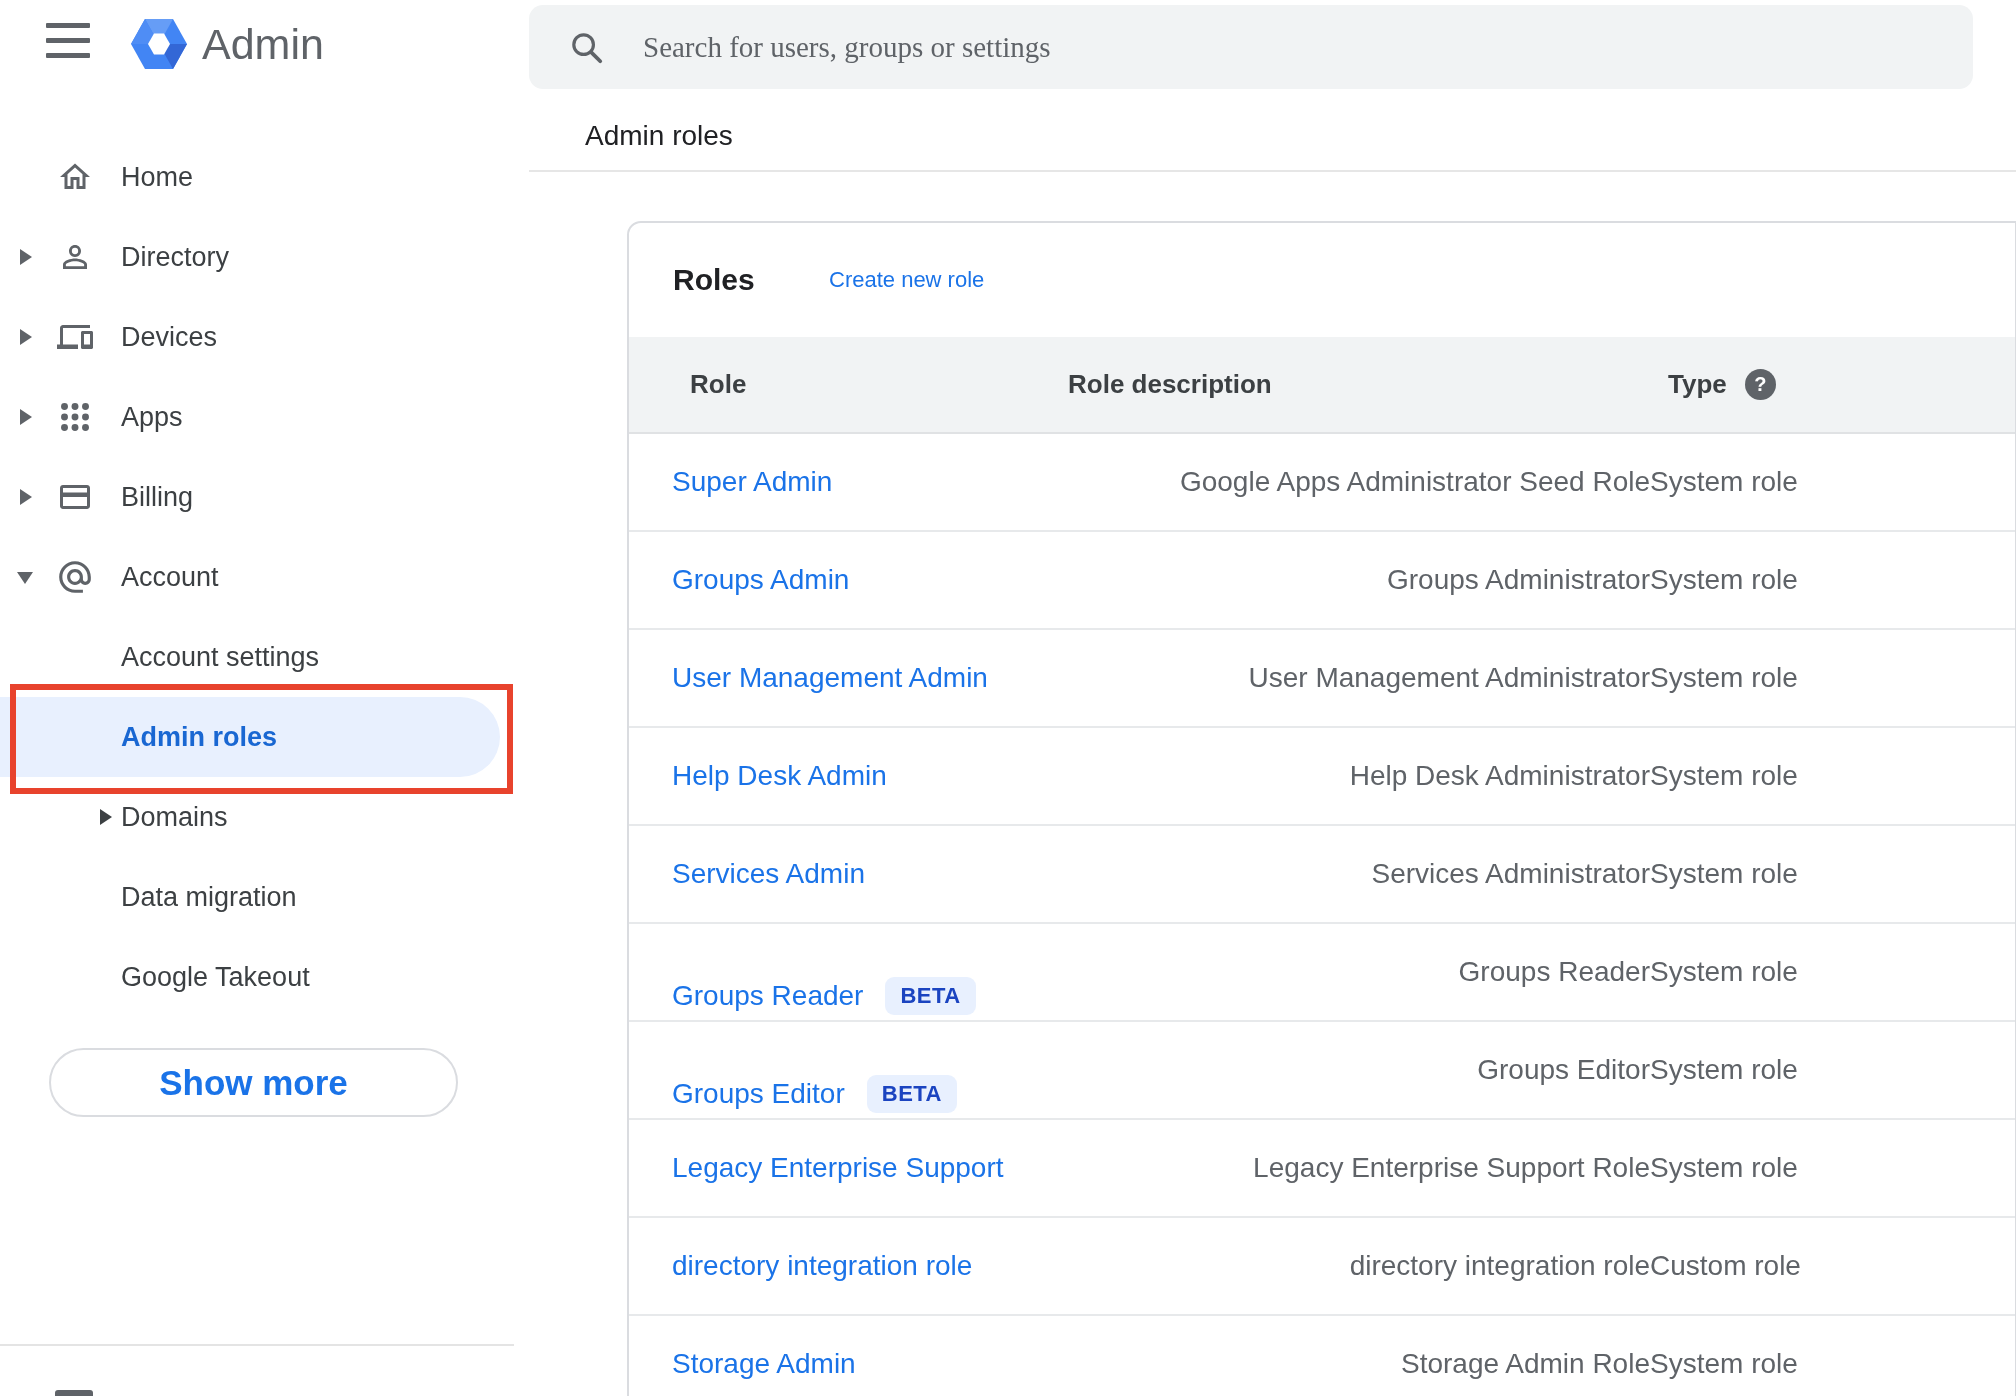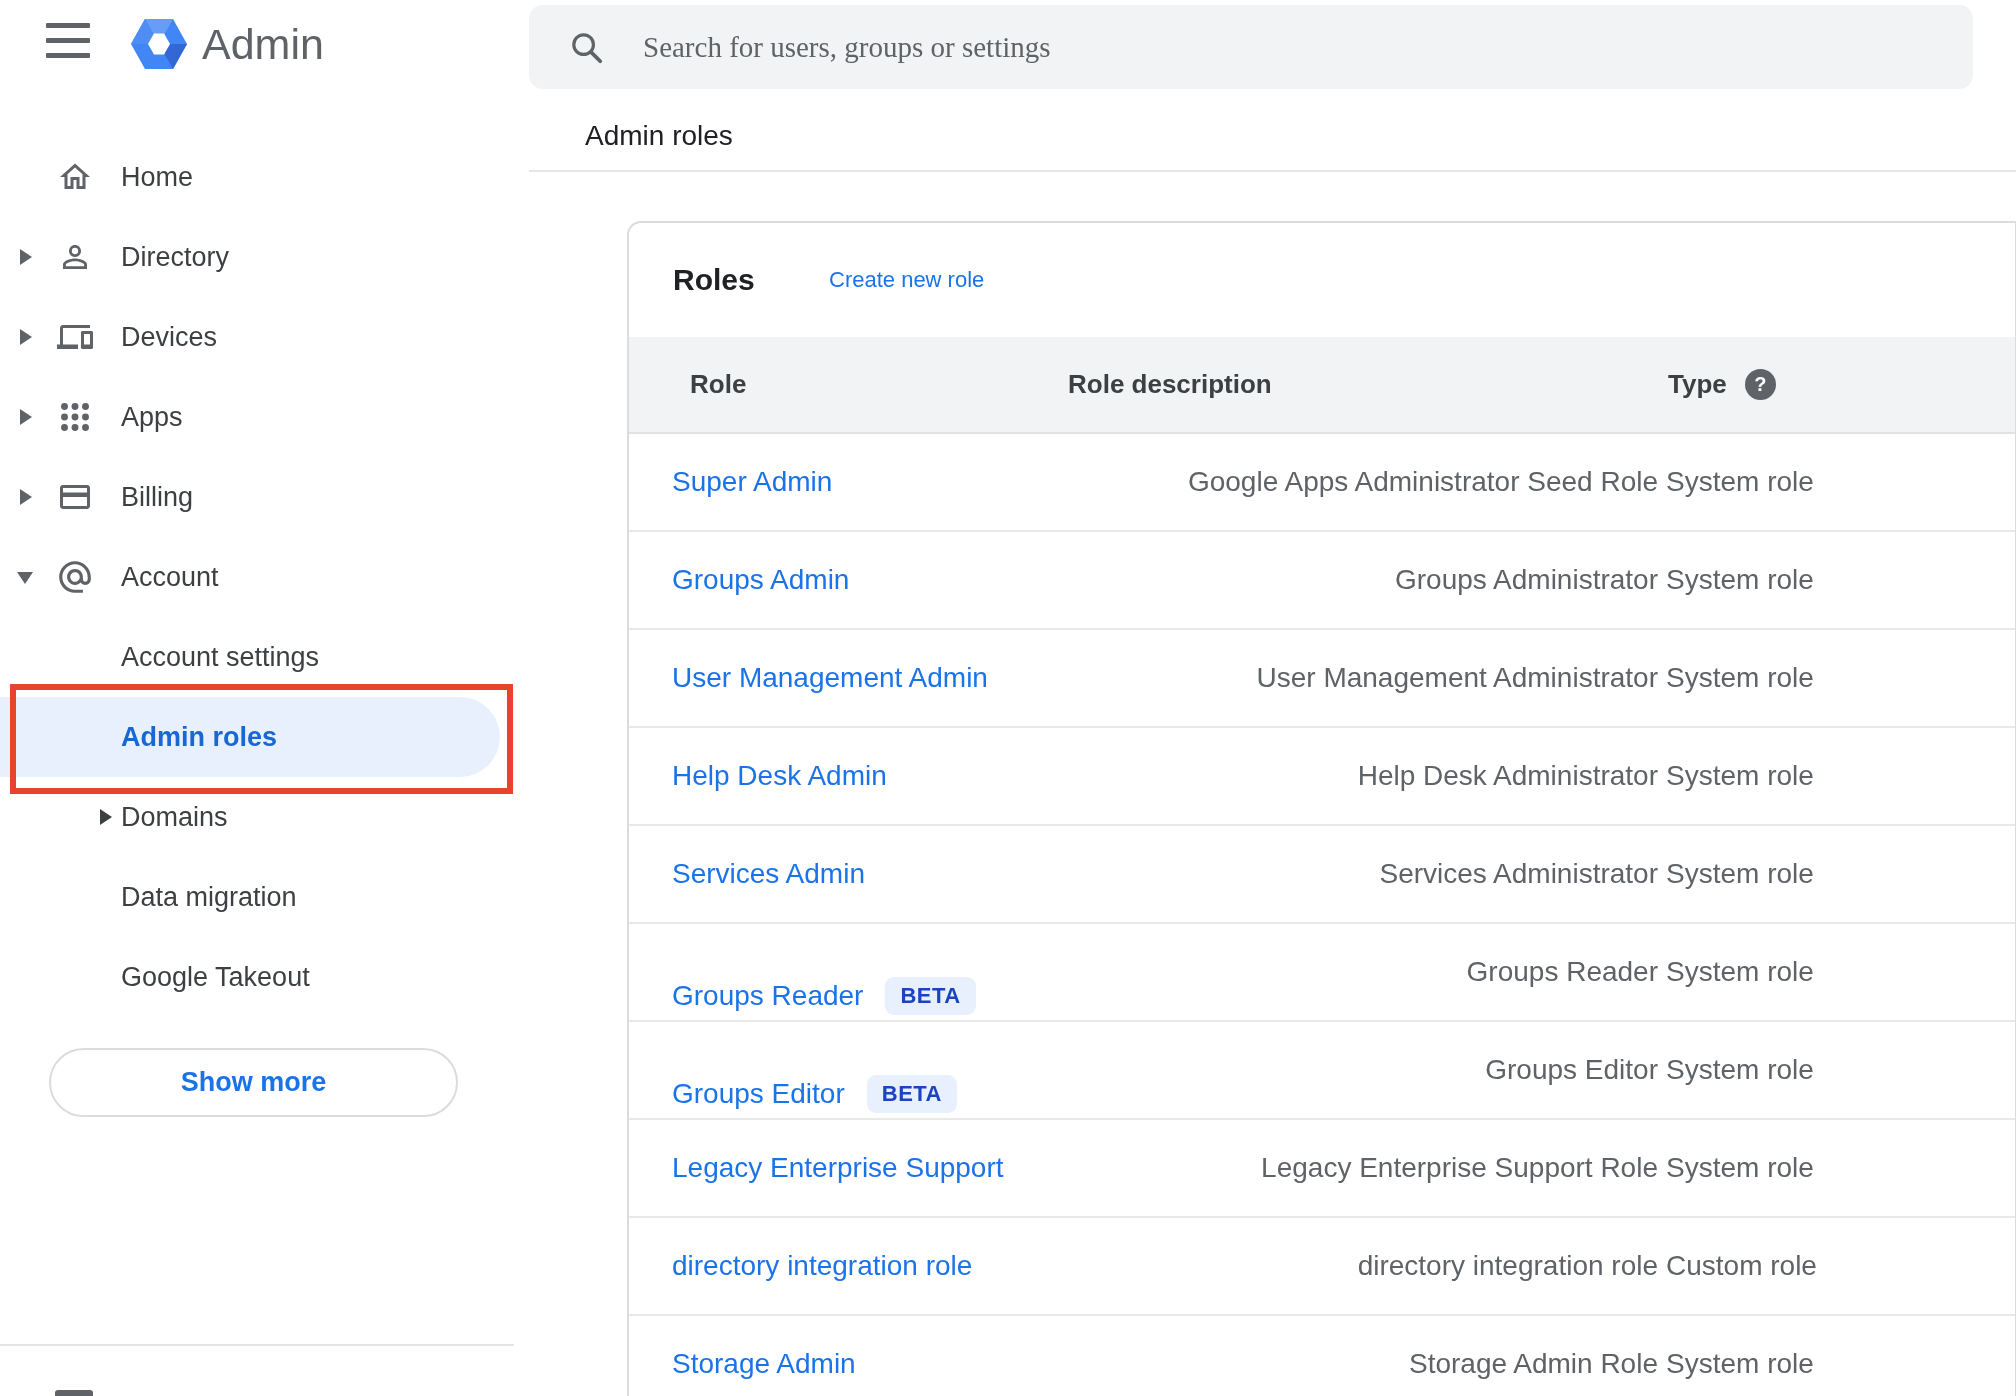--- a/index.html
+++ b/index.html
@@ -39,21 +39,21 @@
                font-size:27px; color:#3c4043; white-space:nowrap; }
   .nav-item.selected { width:500px; background:#e8f0fe; border-radius:0 40px 40px 0; }
   .nav-item.selected .nav-label { color:#1967d2; font-weight:bold; }
 
   .annotation-box { position:absolute; left:10px; top:684px; width:503px; height:110px;
                     border:6px solid #e8432d; pointer-events:none; z-index:5; }
 
   .show-more { position:absolute; left:49px; top:1048px; width:409px; height:69px;
                border:2px solid #dadce0; border-radius:36px; background:#fff;
                display:flex; align-items:center; justify-content:center;
-               font-size:27px; font-weight:bold; color:#1a73e8; cursor:pointer; }
+               font-size:35px; font-weight:bold; color:#1a73e8; cursor:pointer; }
 
   .sidebar-divider { position:absolute; left:0; top:1344px; width:514px; height:2px; background:#e4e4e4; }
   .partial-icon { position:absolute; left:55px; top:1390px; width:38px; height:8px;
                   background:#5f6368; border-radius:3px 3px 0 0; }
 
   
   .search-bar { position:absolute; left:529px; top:5px; width:1444px; height:84px;
                 background:#f1f3f4; border-radius:14px; }
   .search-icon { position:absolute; left:38px; top:23px; width:38px; height:38px; }
   .search-input { position:absolute; left:114px; top:0; width:1300px; height:84px;
@@ -76,21 +76,21 @@
   .t-header { display:flex; align-items:center; height:97px; background:#f1f3f4;
               border-bottom:2px solid #e0e2e4; padding-left:61px; }
   .t-header .cell { font-size:26px; font-weight:bold; color:#3c4043; }
   .cell.c1 { width:378px; flex:none; }
   .cell.c2 { width:600px; flex:none; }
   .cell.c3 { flex:1; display:flex; align-items:center; }
   .help-icon { display:inline-flex; width:31px; height:31px; margin-left:18px; border-radius:50%;
                background:#5f6368; color:#fff; font-size:20px; font-weight:bold;
                align-items:center; justify-content:center; cursor:pointer; }
 
-  .t-row { display:flex; align-items:center; height:98px; border-bottom:2px solid #e7e9eb; padding-left:43px;gap:8px; }
+  .t-row { display:flex; align-items:center; height:98px; border-bottom:2px solid #e7e9eb; padding-left:43px; }
   .t-row .cell { font-size:28px; }
   .role-link { color:#1a73e8; cursor:pointer; }
   .desc-text, .type-text { color:#5f6368;text-align:right; }
   .beta-badge { display:inline-block; margin-left:22px; padding:6px 15px; border-radius:9px;
                 background:#e8f0fe; color:#1b44c0; font-size:22px; font-weight:bold;
                 letter-spacing:0.5px; vertical-align:2px;margin-top:47px; }
 
   svg .stroke { stroke:#5f6368; fill:none; stroke-width:2; }
   svg .fill { fill:#5f6368; }
 </style>

